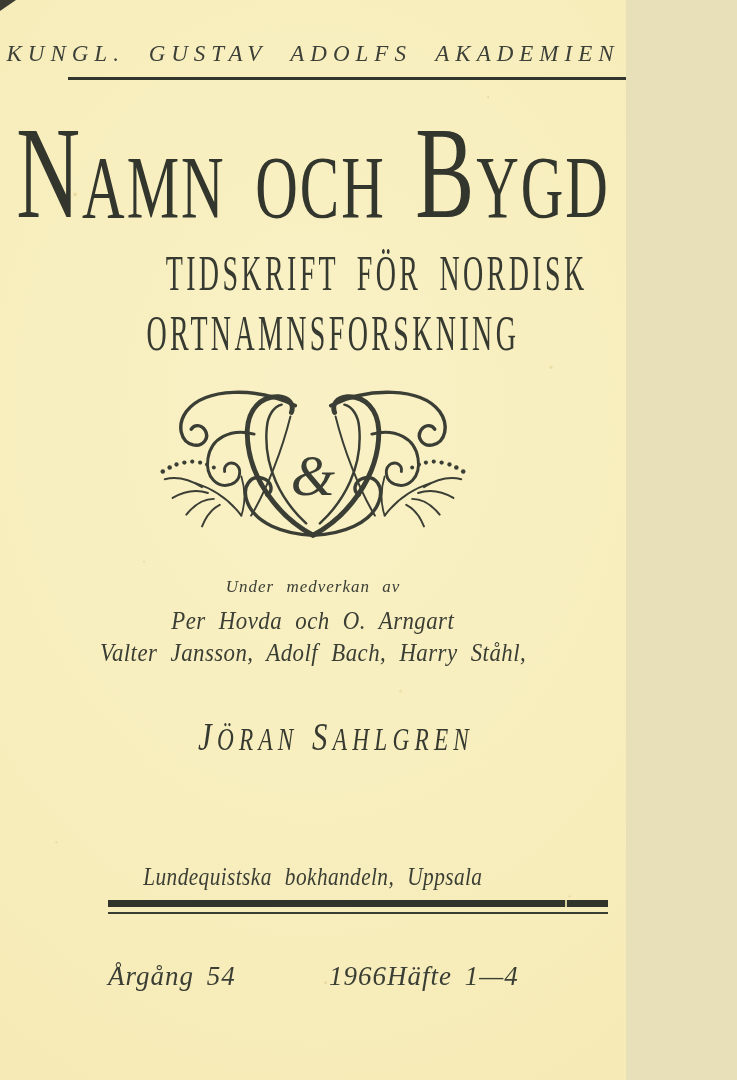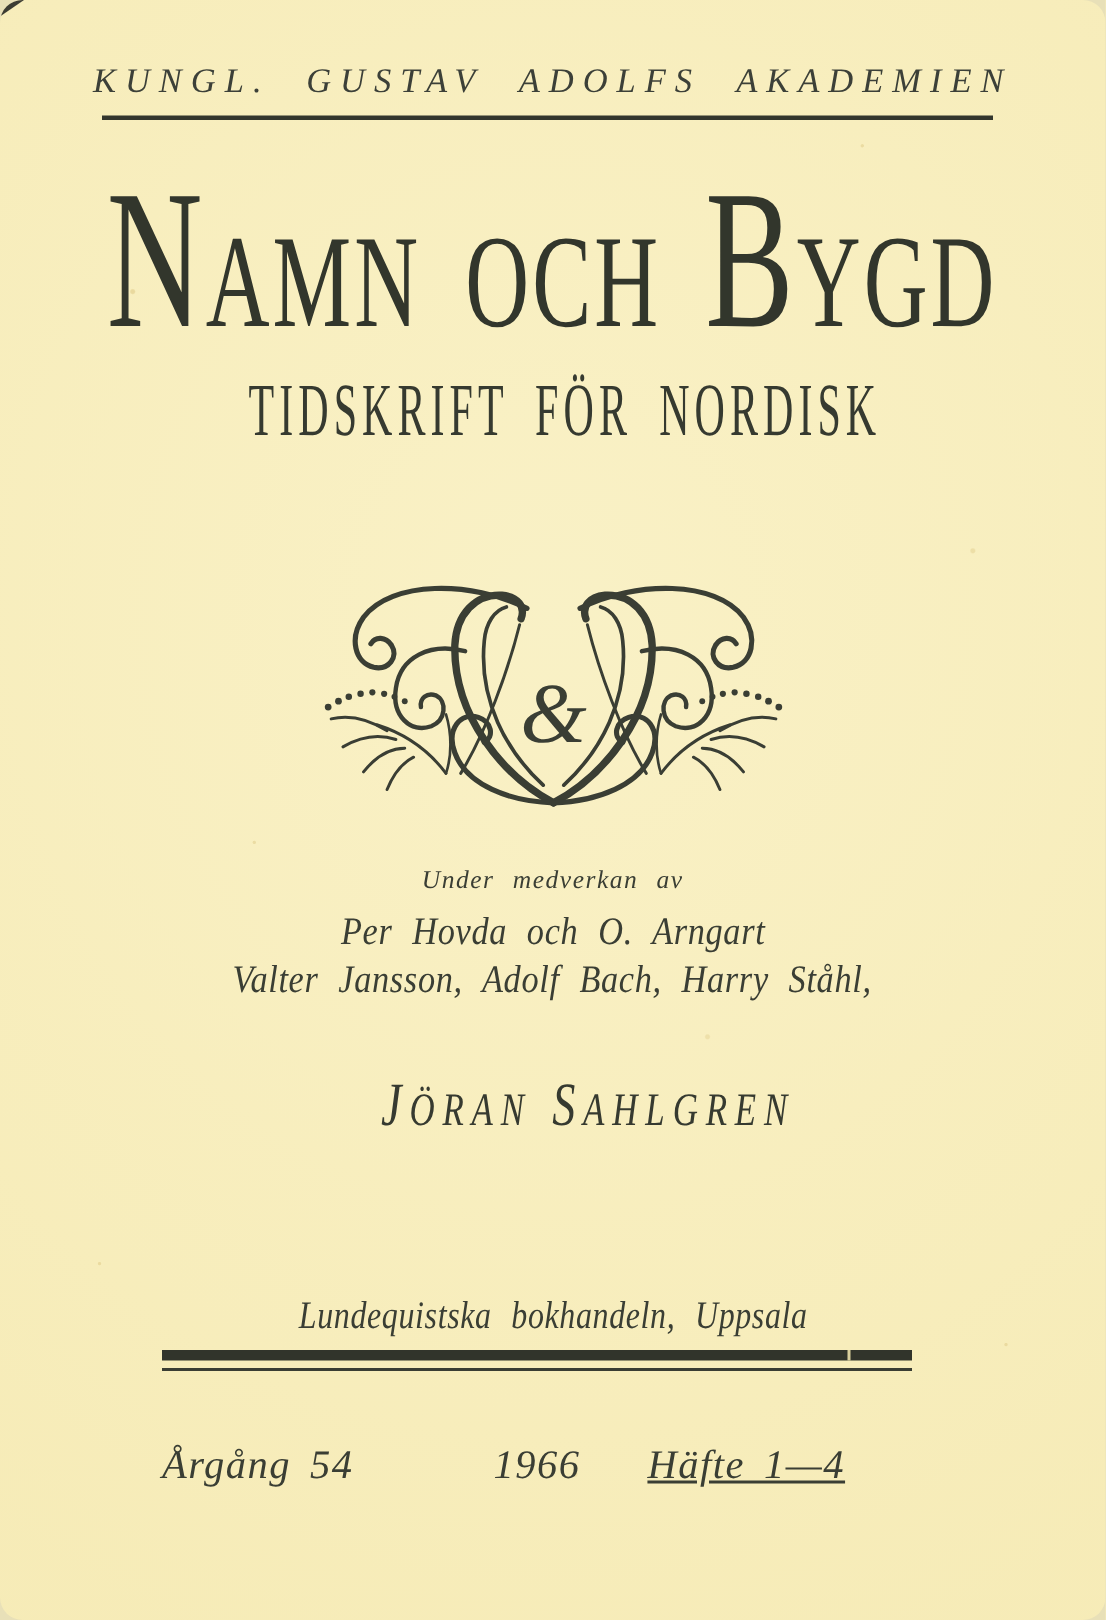--- a/index.html
+++ b/index.html
@@ -1,33 +1,32 @@
 <!DOCTYPE html>
 <html><head>
 <meta charset="utf-8">
 <style>
   * { margin:0; padding:0; box-sizing:border-box; }
   html,body { width:737px; height:1080px; }
   body { background:#e8e0b8; }
   .page {
-    position:relative; width:737px; height:1080px; overflow:hidden;
+    position:relative; width:626px; height:1080px; overflow:hidden;
     background-color:#f7edba;
     background-image:
       radial-gradient(circle 3px at 12% 18%, rgba(216,192,120,.45) 0 40%, rgba(216,192,120,0) 70%),
       radial-gradient(circle 2px at 78% 9%,  rgba(216,192,120,.40) 0 40%, rgba(216,192,120,0) 70%),
       radial-gradient(circle 3px at 88% 34%, rgba(216,192,120,.35) 0 40%, rgba(216,192,120,0) 70%),
       radial-gradient(circle 2px at 23% 52%, rgba(216,192,120,.40) 0 40%, rgba(216,192,120,0) 70%),
       radial-gradient(circle 3px at 64% 64%, rgba(216,192,120,.30) 0 40%, rgba(216,192,120,0) 70%),
       radial-gradient(circle 2px at 9%  78%, rgba(216,192,120,.40) 0 40%, rgba(216,192,120,0) 70%),
       radial-gradient(circle 3px at 52% 91%, rgba(216,192,120,.35) 0 40%, rgba(216,192,120,0) 70%),
       radial-gradient(circle 2px at 91% 83%, rgba(216,192,120,.40) 0 40%, rgba(216,192,120,0) 70%),
       radial-gradient(120% 90% at 50% 38%, rgba(255,250,225,.30), rgba(240,225,165,.12) 75%);
     color:#3a3e34;
     font-family:"Liberation Serif", serif;
-    border-radius:15px;
   }
   .corner-mark { position:absolute; top:0; left:0; width:16px; height:11px;
     background:#3c3c33; clip-path:polygon(0 0,100% 0,0 100%); }
 
   
   .masthead { position:absolute; top:41px; left:0; right:0; text-align:center;
     font-style:italic; font-size:23px; letter-spacing:6px; word-spacing:12px; color:#3c4038; }
   .masthead-rule { position:absolute; top:77px; left:68px; width:594px; height:3px; background:#33362d; }
 
   
@@ -68,38 +67,39 @@
   .pub-squeeze { transform:scaleX(.82); word-spacing:9px; letter-spacing:.5px; }
 
   
   .rule-thick { position:absolute; top:900px; left:108px; width:500px; height:7px; background:#31342b; }
   .rule-notch { position:absolute; top:0; left:457px; width:2px; height:7px; background:#d9cf9c; }
   .rule-thin  { position:absolute; top:912px; left:108px; width:500px; height:2px; background:#3a3d33; }
   .footer-row { position:absolute; top:922px; left:108px; width:500px; display:flex;
     align-items:baseline; font-style:italic; font-size:27px; letter-spacing:1px; word-spacing:5px; }
   .footer-cell { flex:1;margin-top:39px; }
   .footer-cell.center { flex:0 0 auto;text-align:center; }
-  .footer-cell.right { text-align:center;text-decoration:underline; }
+  .footer-cell.right { text-align:left; }
 </style>
 </head>
 <body>
 
 <div class="page">
 
   <div class="corner-mark"></div>
 
   <div class="masthead">KUNGL. GUSTAV ADOLFS AKADEMIEN</div>
   <div class="masthead-rule"></div>
 
   <div class="title-wrap">
     <div class="title-line"><span class="big">N</span><span>AMN</span><span class="wordgap"></span><span>OCH</span><span class="wordgap"></span><span class="big">B</span><span>YGD</span></div>
   </div>
 
   <div class="subtitle">
     <div><span class="squeeze sub-squeeze">TIDSKRIFT FÖR NORDISK</span></div>
+    <div><span class="squeeze sub-squeeze">ORTNAMNSFORSKNING</span></div>
   </div>
 
   <div class="ornament">
     <svg viewBox="0 0 340 165" width="336" height="162">
       <defs>
         <g id="orn-half" fill="none" stroke="#3a3e34" stroke-linecap="round">
           <path d="M170,153 C136,135 102,94 103,46 C104,25 117,11 135,12 C146,13 151,20 148,28" stroke-width="5"></path>
           <path d="M163,141 C138,118 119,83 123,43 C124,31 130,22 138,20" stroke-width="2.5"></path>
           <path d="M147,32 C139,64 124,105 107,133" stroke-width="2"></path>
           <path d="M152,21 C114,2 60,2 41,27 C31,41 35,58 48,61 C58,63 65,54 60,46 C56,40 49,40 46,45" stroke-width="3.5"></path>

